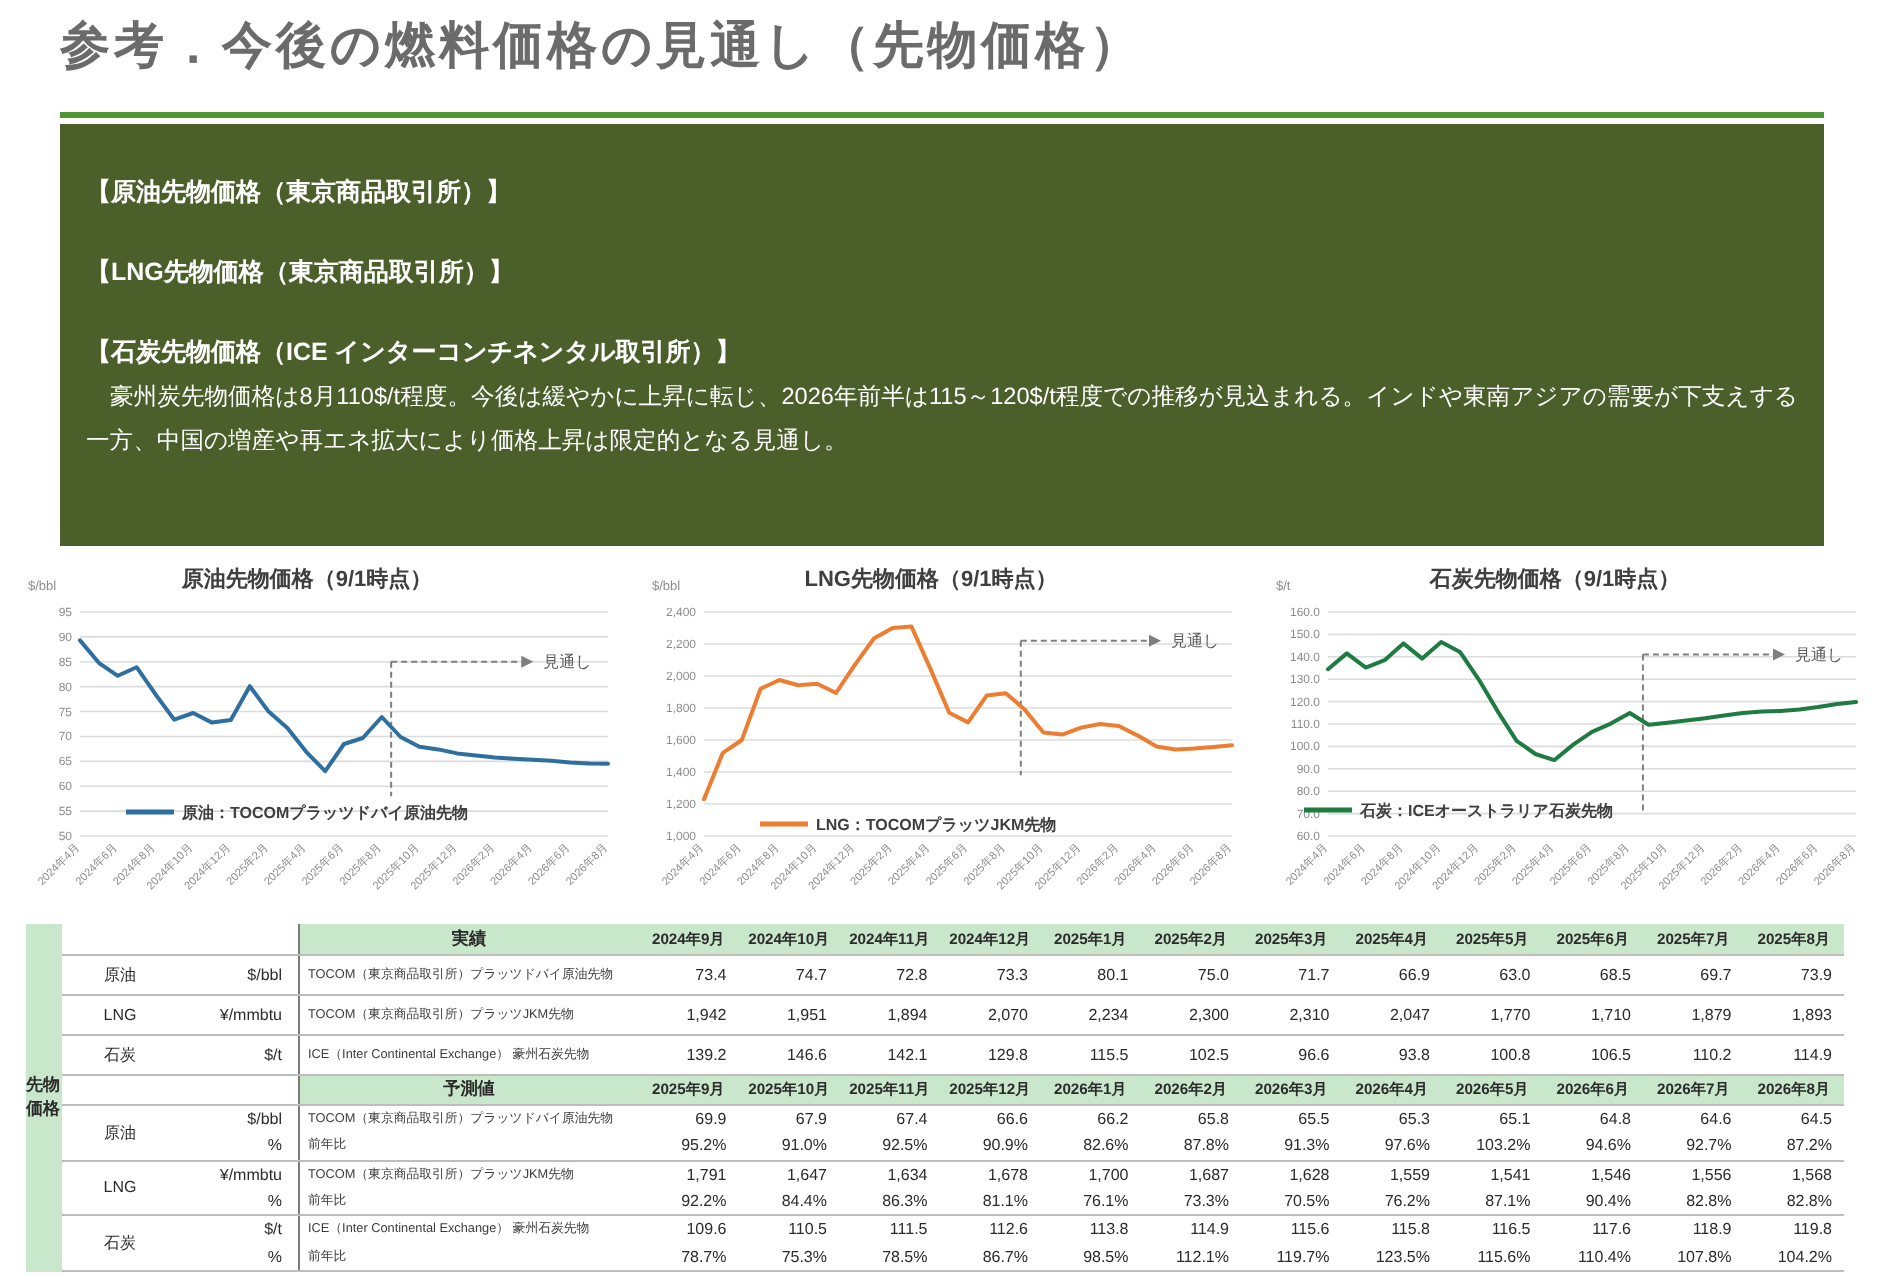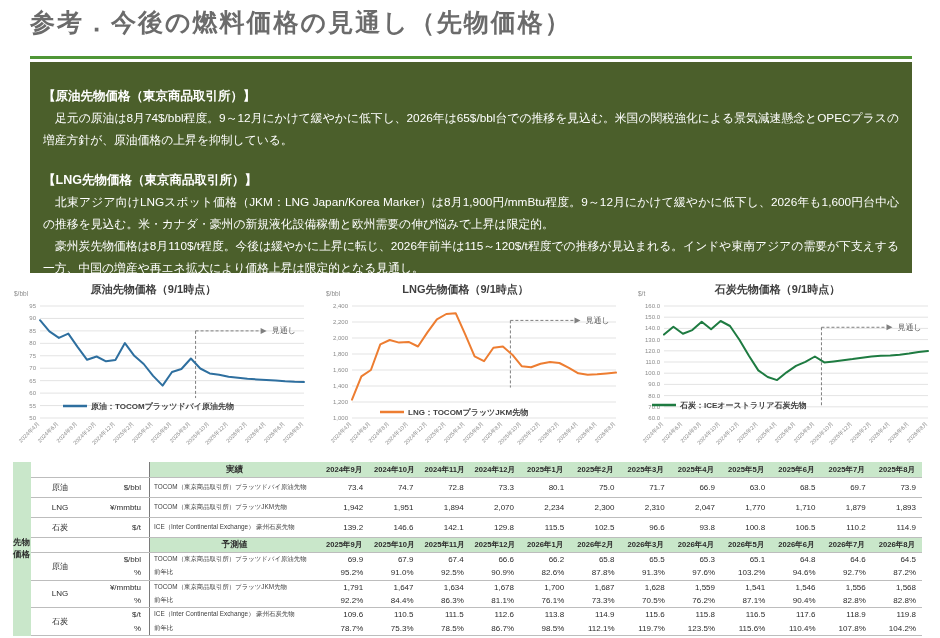--- a/index.html
+++ b/index.html
@@ -35,23 +35,22 @@
         border-left:1px solid #7a7a7a;}
 </style>
 </head>
 <body>
 
 <div class="page">
   <div class="page-title">参考．今後の燃料価格の見通し（先物価格）</div>
   <div class="title-rule"></div>
   <div class="infobox" id="infobox">
       <div class="ib-h">【原油先物価格（東京商品取引所）】</div>
-      <div class="ib-p">足元の原油は8月74$/bbl程度。9～12月にかけて緩やかに低下し、2026年は65$/bbl台での推移を見込む。米国の関税強化による景気減速懸念とOPECプラスの増産方針が、原油価格の上昇を抑制している。</div>
       <div class="ib-h">【LNG先物価格（東京商品取引所）】</div>
-      <div class="ib-p">北東アジア向けLNGスポット価格（JKM：LNG Japan/Korea Marker）は8月1,900円/mmBtu程度。9～12月にかけて緩やかに低下し、2026年も1,600円台中心の推移を見込む。米・カナダ・豪州の新規液化設備稼働と欧州需要の伸び悩みで上昇は限定的。</div>
+      <div class="ib-h">【石炭先物価格（ICE インターコンチネンタル取引所）】</div>
       <div class="ib-p">豪州炭先物価格は8月110$/t程度。今後は緩やかに上昇に転じ、2026年前半は115～120$/t程度での推移が見込まれる。インドや東南アジアの需要が下支えする一方、中国の増産や再エネ拡大により価格上昇は限定的となる見通し。</div>
     </div>
   <div id="charts">
       <div class="chart" style="left: 6px;">
         <div class="chart-title">原油先物価格（9/1時点）</div>
         <div class="chart-unit">$/bbl</div>
         <svg width="307" height="162" viewBox="0 0 307 162">
           <line x1="34" x2="298" y1="120" y2="120" stroke="#dcdcdc" stroke-width="0.8"></line>
           <text x="30" y="122" text-anchor="end" font-size="6" fill="#8c8c8c">50</text>
           <line x1="34" x2="298" y1="107.55555555555554" y2="107.55555555555554" stroke="#dcdcdc" stroke-width="0.8"></line>

